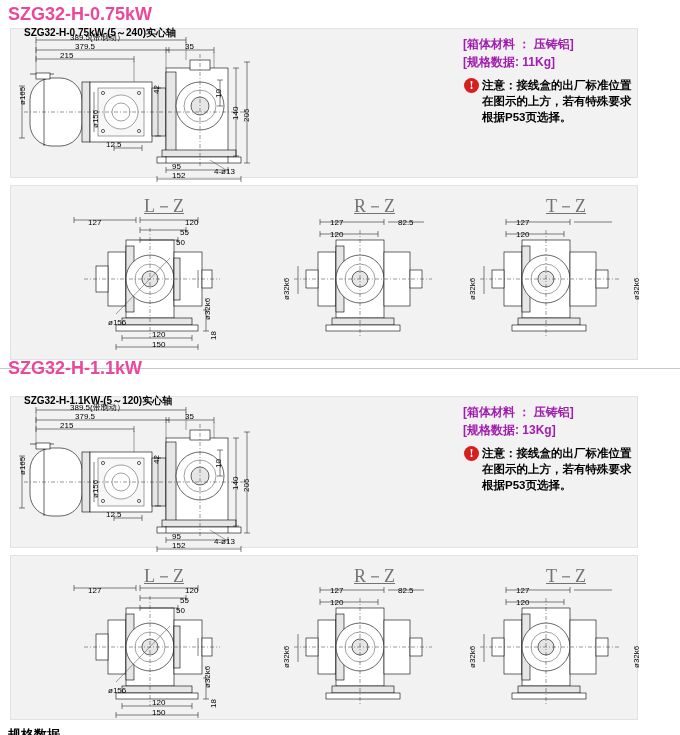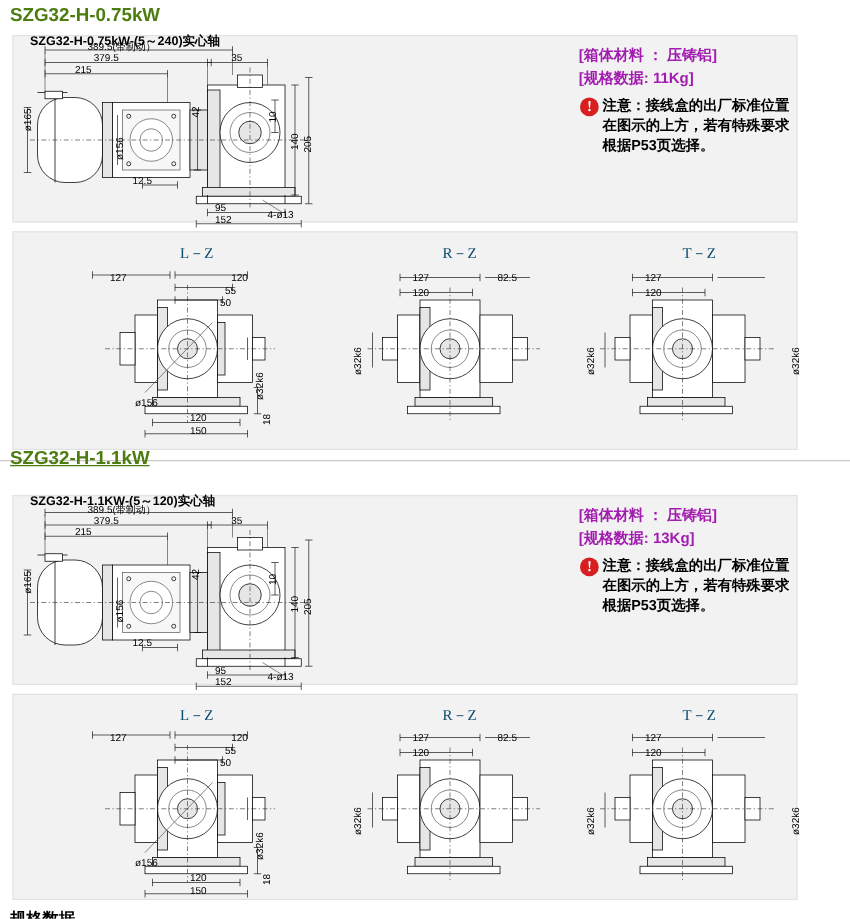--- a/index.html
+++ b/index.html
@@ -11,24 +11,24 @@
     font-family: "Liberation Sans", sans-serif;
     color: #111;
     position: relative;
     overflow: hidden;
   }
   .page { position: relative; width: 680px; height: 735px; }
 
   
   .sec-title {
     position: absolute;
-    font-size: 15px;
+    font-size: 18px;
     font-weight: bold;
     letter-spacing: 0px;
-    color: #4d7c0f;
+    color: #ec4899;
     white-space: nowrap;
   }
   .hrule {
     position: absolute;
     left: 0;
     width: 680px;
     height: 1px;
     background: #c9c9c9;
   }
 
@@ -87,24 +87,25 @@
     color: #000;
     white-space: nowrap;
     font-family: "Liberation Sans", sans-serif;
   }
   .lbl.v {
     transform-origin: 0 0;
     transform: rotate(-90deg);
   }
   .vname {
     position: absolute;
-    font-size: 12px;
-    color: #0c4a6e;
+    font-size: 18px;
+    color: #737373;
     white-space: nowrap;
     font-family: "Liberation Serif", serif;
+    text-decoration: underline;
   }
   svg { position: absolute; top: 0; left: 0; overflow: visible; }
   .ln { stroke: #000; stroke-width: 0.6; fill: none; }
   .thin { stroke: #444; stroke-width: 0.5; fill: none; }
   .dim { stroke: #000; stroke-width: 0.5; fill: none; }
   .dash { stroke: #333; stroke-width: 0.5; fill: none; stroke-dasharray: 4 2 1 2; }
   .fillw { fill: #ffffff; stroke: #000; stroke-width: 0.6; }
   .fillg { fill: #e6e6e6; stroke: #000; stroke-width: 0.6; }
   .bottom-txt {
     position: absolute;
@@ -320,21 +321,21 @@
     <line class="dim" x1="102" y1="12" x2="140" y2="12"></line>
     <line class="dim" x1="12" y1="56" x2="12" y2="84"></line>
   </svg>
   <div class="lbl v" style="left:468px; top:300px;">ø32k6</div>
   <div class="lbl" style="left:516px; top:218px;">127</div>
   <div class="lbl" style="left:516px; top:230px;">120</div>
   <div class="lbl v" style="left:632px; top:300px;">ø32k6</div>
 
   <div class="hrule" style="top:368px;"></div>
 
-  <div class="sec-title" style="left:8px; top:358px;text-decoration:underline;">SZG32-H-1.1kW</div>
+  <div class="sec-title" style="left:8px; top:358px;">SZG32-H-1.1kW</div>
 
   <div class="panel" style="left:10px; top:396px; width:628px; height:152px;"></div>
   <div class="panel" style="left:10px; top:555px; width:628px; height:165px;"></div>
 
   <div class="sub-title" style="left:24px; top:394px;">SZG32-H-1.1KW-(5～120)实心轴</div>
 
   <div class="notebox" style="left:455px; top:398px; width:180px; height:130px;">
     <div class="note-line" style="position:absolute; left:8px; top:6px;">[箱体材料 ：  压铸铝]</div>
     <div class="note-line" style="position:absolute; left:8px; top:24px;">[规格数据: 13Kg]</div>
     <div class="warn-icon" style="left:9px; top:48px;">!</div>

